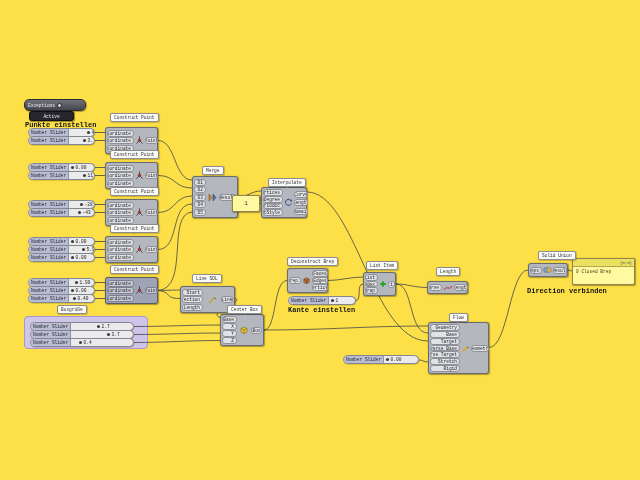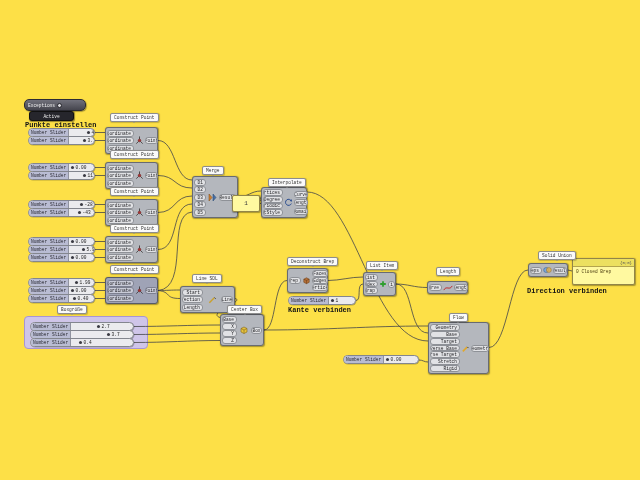--- a/index.html
+++ b/index.html
@@ -85,21 +85,21 @@
   <div class="group" style="left:24px;top:316px;width:122px;height:31px"></div>
   <div class="tag" style="left:57px;top:305px">Boxgröße</div>
 
   <div class="exc-pill" style="left:24px;top:99px;width:54px">
     <span>Exceptions</span>
     <span class="exc-badge"></span>
   </div>
   <div class="exc-btn" style="left:29px;top:111px;width:43px">Active</div>
 
   <div class="section-label" style="left:25px;top:121px">Punkte einstellen</div>
-  <div class="section-label" style="left:288px;top:306px">Kante verbinden</div>
+  <div class="section-label" style="left:288px;top:306px">Kante einstellen</div>
   <div class="section-label" style="left:527px;top:287px">Direction verbinden</div>
 
   <div class="tag" style="left:110px;top:113px">Construct Point</div>
   <div class="tag" style="left:110px;top:150px">Construct Point</div>
   <div class="tag" style="left:110px;top:187px">Construct Point</div>
   <div class="tag" style="left:110px;top:224px">Construct Point</div>
   <div class="tag" style="left:110px;top:265px">Construct Point</div>
   <div class="tag" style="left:202px;top:166px">Merge</div>
   <div class="tag" style="left:268px;top:178px">Interpolate</div>
   <div class="tag" style="left:192px;top:274px">Line SDL</div>

